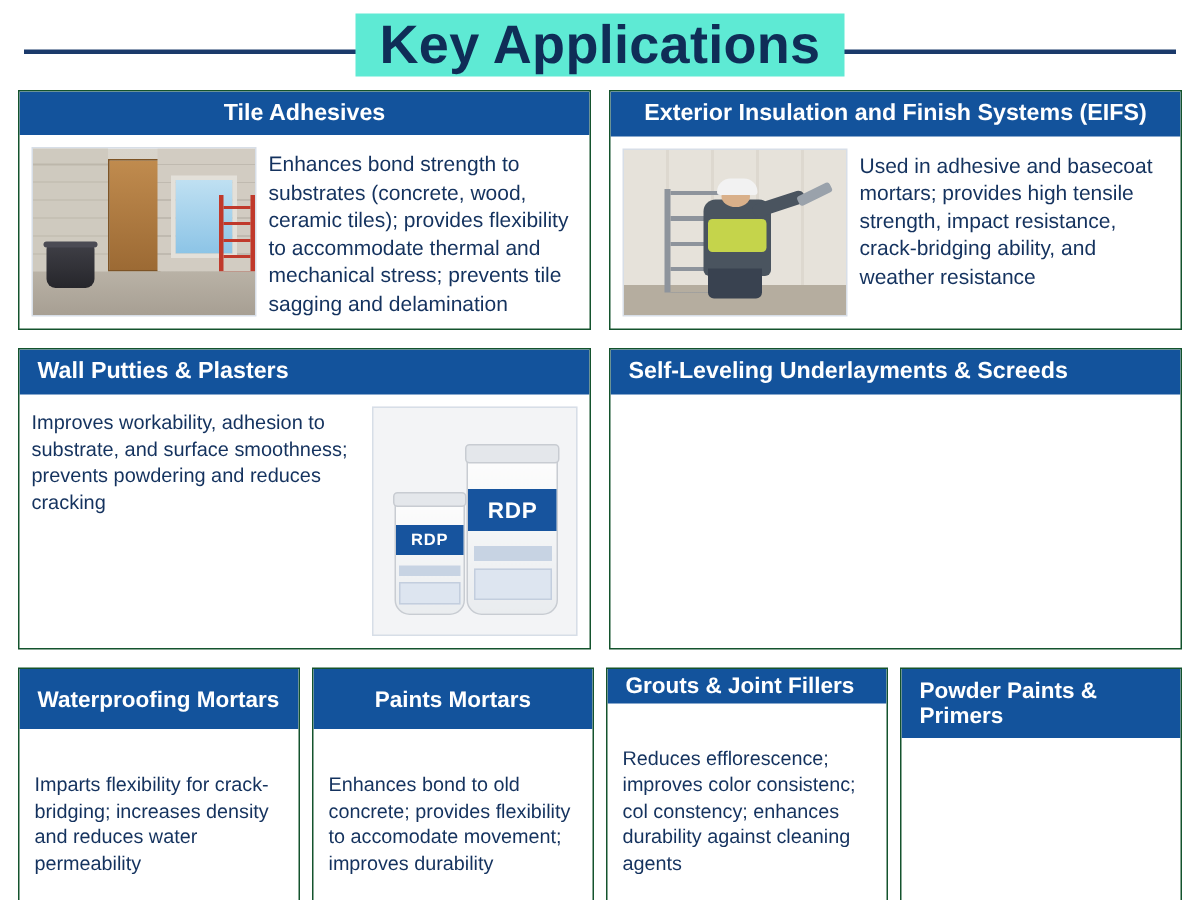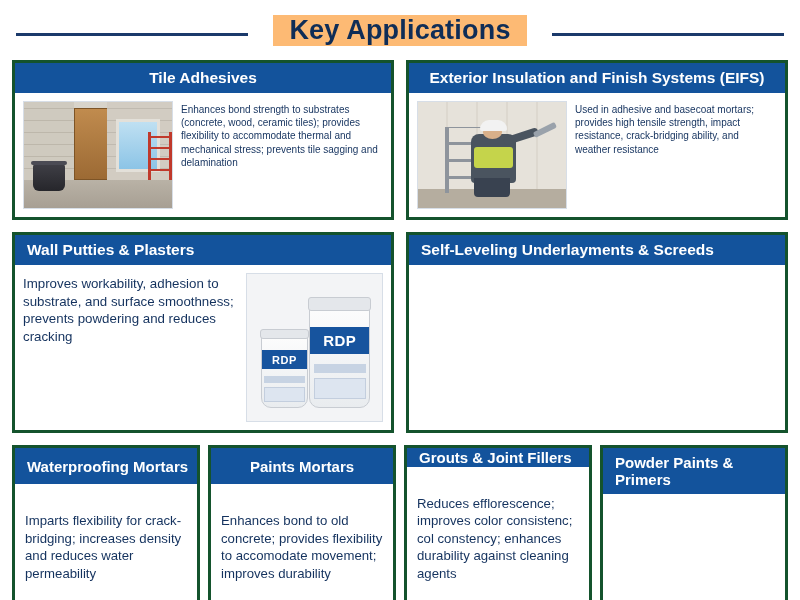--- a/index.html
+++ b/index.html
@@ -33,31 +33,31 @@
     position: absolute;
     top: 33px;
     height: 3px;
     background: #1b3a6b;
   }
   .title-rule.left { left: 4px; right: 540px; }
   .title-rule.right { left: 540px; right: 4px; }
   .title-text {
     position: relative;
     z-index: 2;
-    background: #fdba74;
+    background: #5eead4;
     padding: 0 16px;
-    font-size: 27px;
+    font-size: 36px;
     font-weight: bold;
     color: #0f2d57;
     letter-spacing: 0.2px;
   }
 
   
   .card {
-    border: 3px solid #14532d;
+    border: 1px solid #14532d;
     background: #ffffff;
     box-sizing: border-box;
     display: flex;
     flex-direction: column;
     overflow: hidden;
   }
   .card-header {
     background: #13539c;
     color: #ffffff;
     font-weight: bold;
@@ -86,21 +86,21 @@
   
   .row1 {
     display: flex;
     gap: 12px;
     height: 160px;
   }
   .row1 .card { width: 382px; }
   .row1 .card-header { height: 30px; font-size: 15.5px; }
   .row1 .card-body { padding: 8px 8px 8px 8px; gap: 8px; }
   .row1 .thumb { width: 148px; flex: none; }
-  .row1 .card-text { font-size: 10px; padding-top: 2px; }
+  .row1 .card-text { font-size: 14px; padding-top: 2px; }
 
   
   .row2 {
     display: flex;
     gap: 12px;
     height: 201px;
     margin-top: 12px;
   }
   .row2 .card { width: 382px; }
   .row2 .card-header { height: 30px; font-size: 15.5px; }

